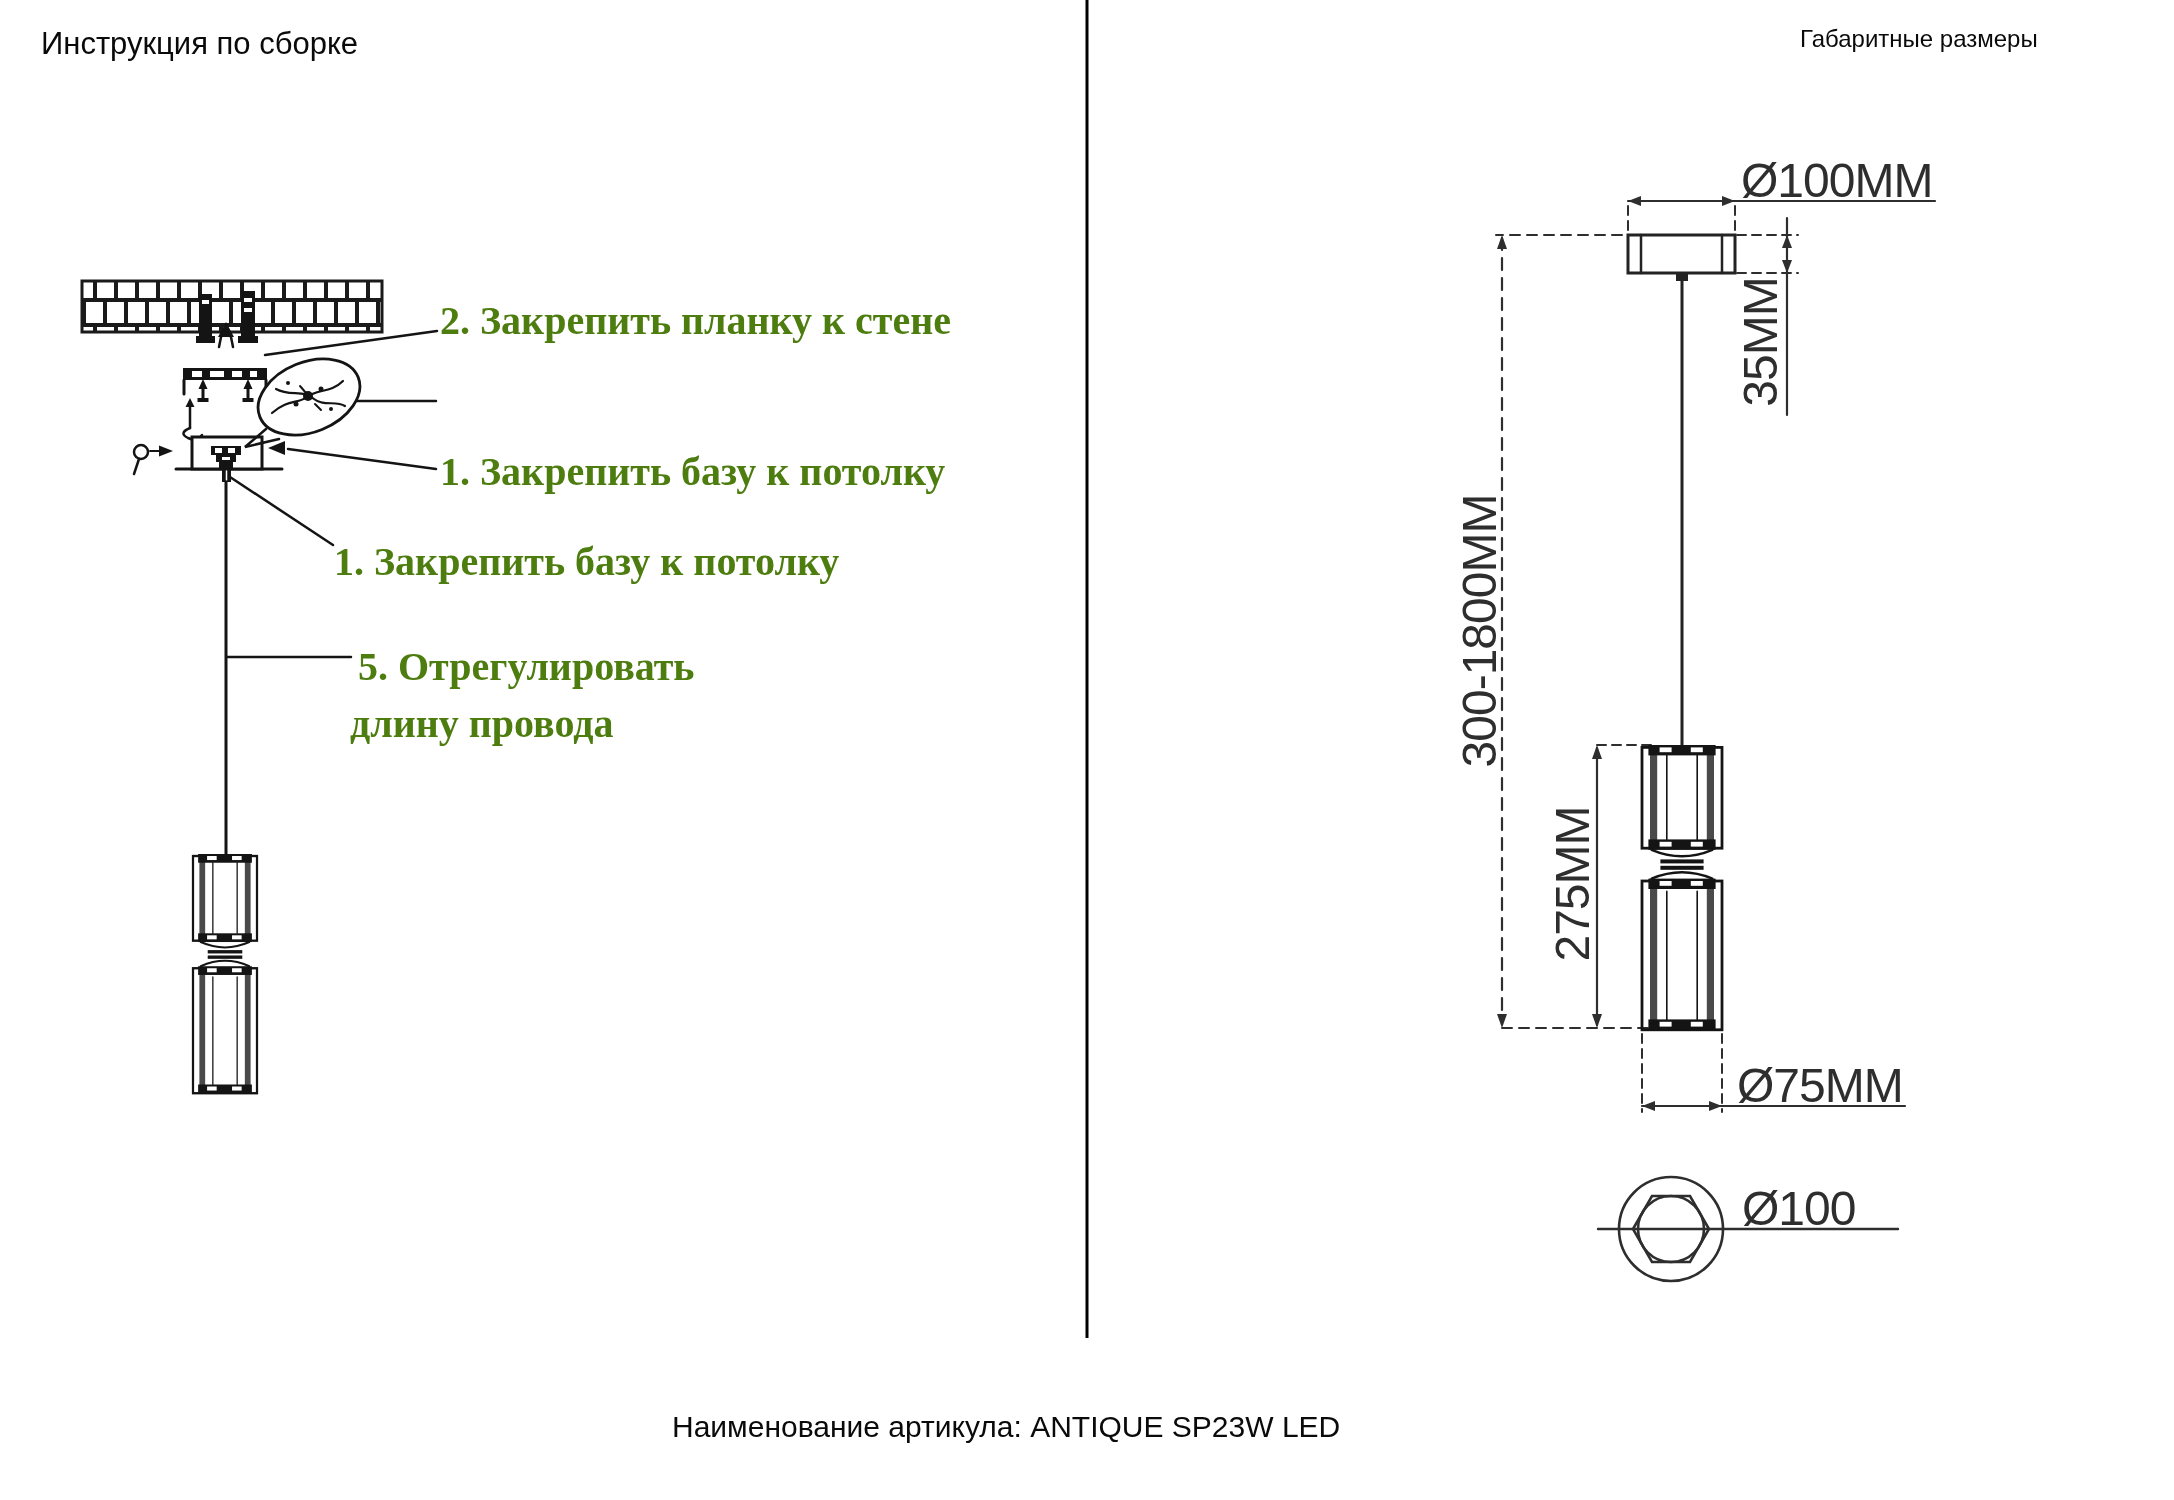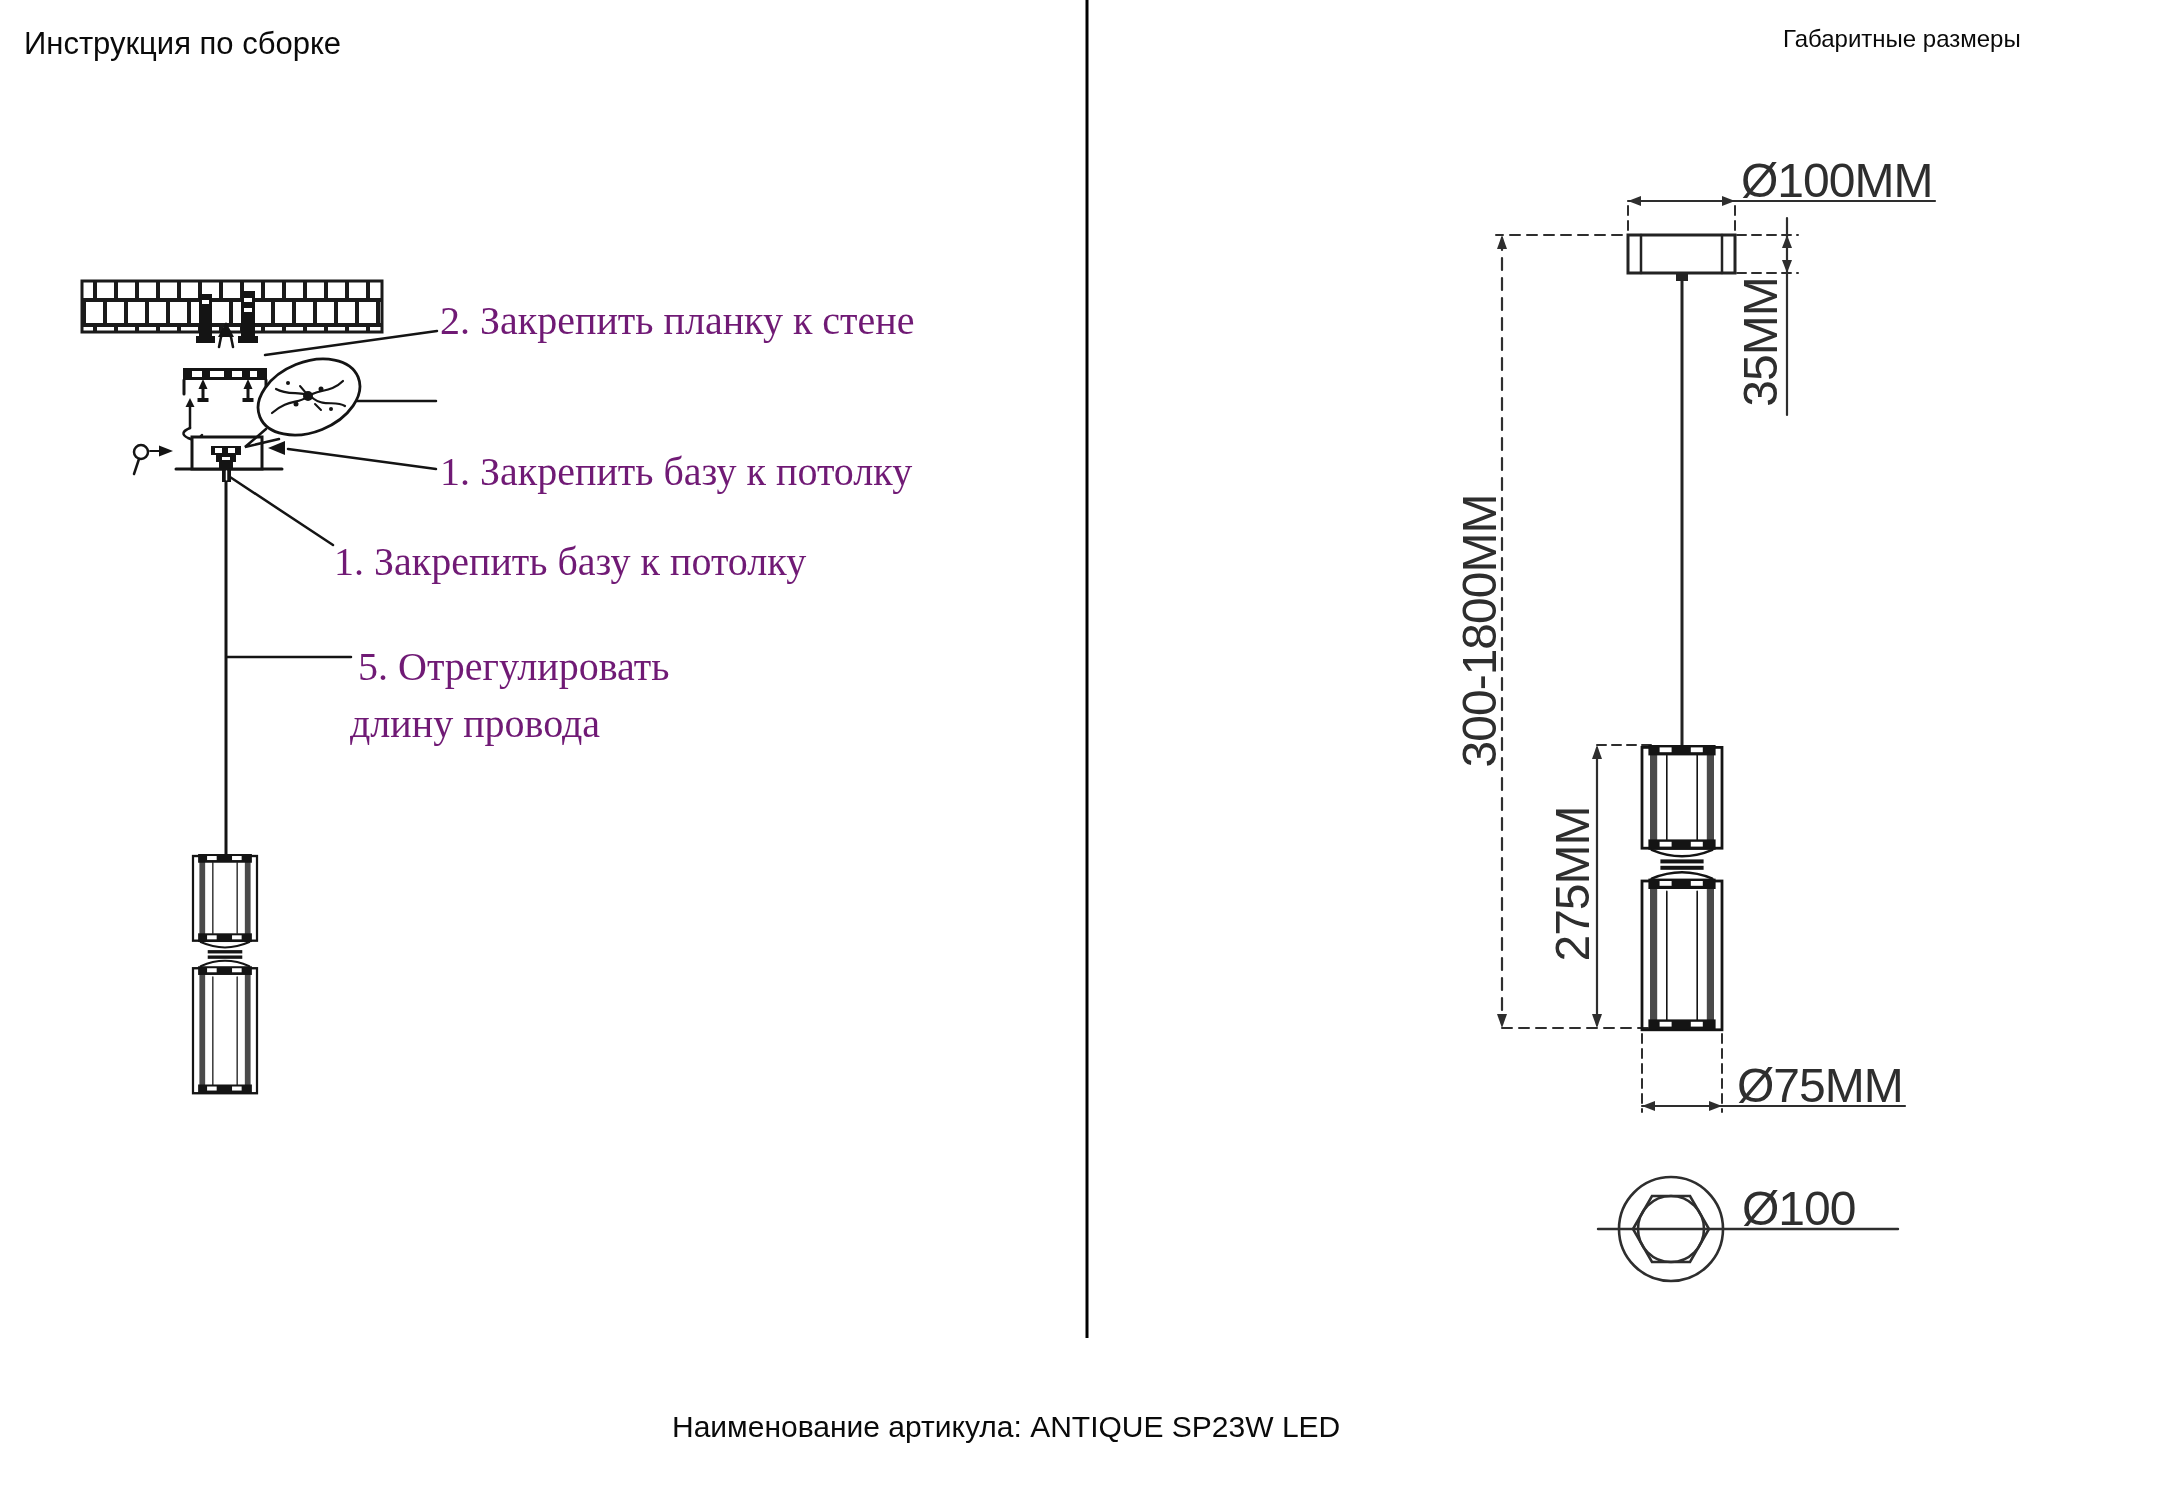--- a/index.html
+++ b/index.html
@@ -5,28 +5,28 @@
   html,body{margin:0;padding:0;background:#ffffff;}
   #page{
     position:relative;
     width:2174px;height:1500px;
     background:#ffffff;
     overflow:hidden;
     font-family:"Liberation Sans", sans-serif;
   }
   #art{position:absolute;left:0;top:0;width:2174px;height:1500px;}
   .txt{position:absolute;white-space:nowrap;color:#000;}
-  .title{font-family:"Liberation Sans", sans-serif;color:#0a0a0a;}
+  .title{font-family:"Liberation Sans", sans-serif;color:#0a0a0a;margin-left:17px;}
   .title-left{left:24px;top:26px;font-size:31px;}
   .title-right{left:1783px;top:25px;font-size:24px;}
   .step{
     font-family:"Liberation Serif", serif;
-    font-weight:400;
+    font-weight:700;
     font-size:40px;
-    color:#701a75;
+    color:#4d7c0f;
     letter-spacing:0px;
   }
   .dim{
     font-family:"Liberation Sans", sans-serif;
     font-size:48px;
     letter-spacing:-1px;
     color:#2e2e2e;
   }
   .rot{transform:translate(-50%,-50%) rotate(-90deg);}
   .footer{

